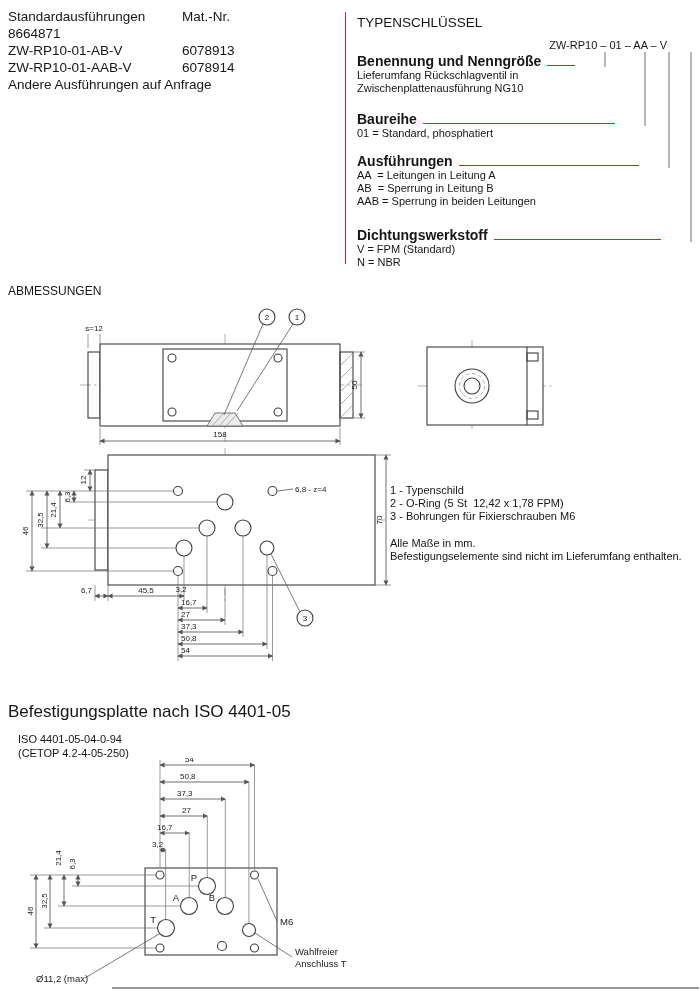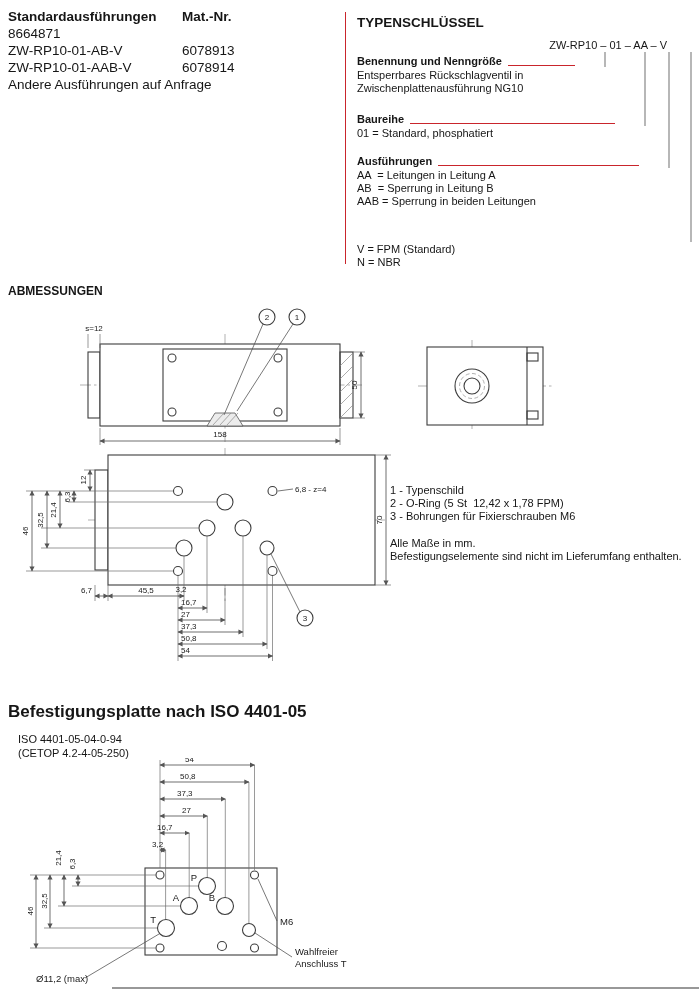--- a/index.html
+++ b/index.html
@@ -1,28 +1,28 @@
 <!DOCTYPE html>
 <html><head>
 <meta charset="utf-8">
 <style>
   *{margin:0;padding:0;box-sizing:border-box}
   html,body{background:#fff}
   body{font-family:"Liberation Sans",sans-serif;color:#161616}
   .page{position:relative;width:700px;height:991px;background:#fff;overflow:hidden}
   .abs{position:absolute}
-  .b{font-weight:bold}
+  .b{font-weight:normal}
   .fs13{font-size:13.5px;line-height:17px}
   .fs11{font-size:11px;line-height:13px}
   .pre{white-space:pre}
   .std-row{display:flex}
   .std-c1{width:174px}
   .ts{border-left:1.6px solid #c9252c}
   .ts-row{display:flex;align-items:flex-end}
-  .ts-head{font-weight:bold;font-size:11px;line-height:13px;white-space:nowrap}
+  .ts-head{font-weight:bold;font-size:14px;line-height:13px;white-space:nowrap}
   .ts-rule{flex:1 1 auto;border-bottom:1.4px solid #c9252c;margin-left:6px;margin-bottom:2px}
   svg{position:absolute;left:0}
   svg text{font-family:"Liberation Sans",sans-serif;fill:#1a1a1a;stroke:none}
   .t8{font-size:8px}
   .t9{font-size:9.5px}
   .lines-thin line{stroke:#6e6e6e;stroke-width:0.7}
   .lines-dim line{stroke:#555;stroke-width:0.85}
   .lead{stroke:#555;stroke-width:0.8;fill:none}
   .draw{stroke:#3d3d3d;stroke-width:1.1;fill:none}
   .drawf{stroke:#3d3d3d;stroke-width:1.1;fill:#fff}
@@ -62,37 +62,41 @@
         <line x1="345" y1="40" x2="345" y2="230"></line>
       </g>
     </svg>
     <div class="abs b" style="left:11px;top:3px;font-size:13.5px">TYPENSCHLÜSSEL</div>
     <div class="abs fs11" style="right:4px;top:27px">ZW-RP10 – 01 – AA – V</div>
 
     <div class="abs ts-row" style="left:11px;right:0;top:43px">
       <span class="ts-head">Benennung und Nenngröße</span>
       <span class="ts-rule" style="margin-right:96px"></span>
     </div>
-    <div class="abs fs11" style="left:11px;top:57px">Entsperrbares Rückschlagventil in</div>
+    <div class="abs fs11" style="left:11px;top:57px">Lieferumfang Rückschlagventil in</div>
     <div class="abs fs11" style="left:11px;top:70px">Zwischenplattenausführung NG10</div>
 
     <div class="abs ts-row" style="left:11px;right:0;top:101px">
       <span class="ts-head">Baureihe</span>
       <span class="ts-rule" style="margin-right:56px"></span>
     </div>
     <div class="abs fs11" style="left:11px;top:115px">01 = Standard, phosphatiert</div>
 
     <div class="abs ts-row" style="left:11px;right:0;top:143px">
       <span class="ts-head">Ausführungen</span>
       <span class="ts-rule" style="margin-right:32px"></span>
     </div>
     <div class="abs fs11 pre" style="left:11px;top:157px">AA  = Leitungen in Leitung A</div>
     <div class="abs fs11 pre" style="left:11px;top:170px">AB  = Sperrung in Leitung B</div>
     <div class="abs fs11 pre" style="left:11px;top:183px">AAB = Sperrung in beiden Leitungen</div>
 
+    <div class="abs ts-row" style="left:11px;right:0;top:217px">
+      <span class="ts-head">Dichtungswerkstoff</span>
+      <span class="ts-rule" style="margin-right:10px"></span>
+    </div>
     <div class="abs fs11" style="left:11px;top:231px">V = FPM (Standard)</div>
     <div class="abs fs11" style="left:11px;top:244px">N = NBR</div>
   </section>
 
   <div class="abs b" style="left:8px;top:284px;font-size:12px">ABMESSUNGEN</div>
 
   <svg width="700" height="386" viewBox="0 304 700 386" style="top:304px">
     <defs>
       <marker id="ar1" viewBox="0 0 10 10" refX="9" refY="5" markerWidth="6" markerHeight="6" orient="auto-start-reverse">
         <path d="M0,0 L10,5 L0,10 z" fill="#555"></path>

